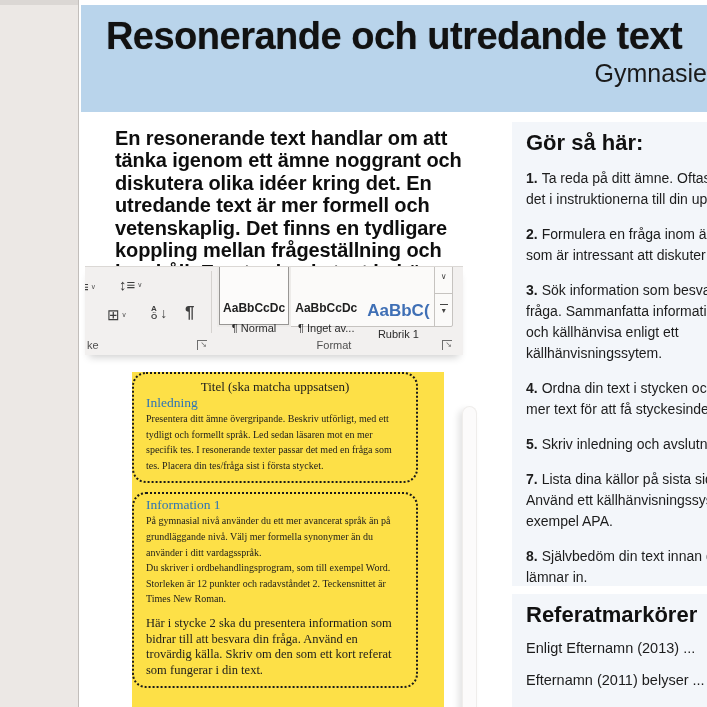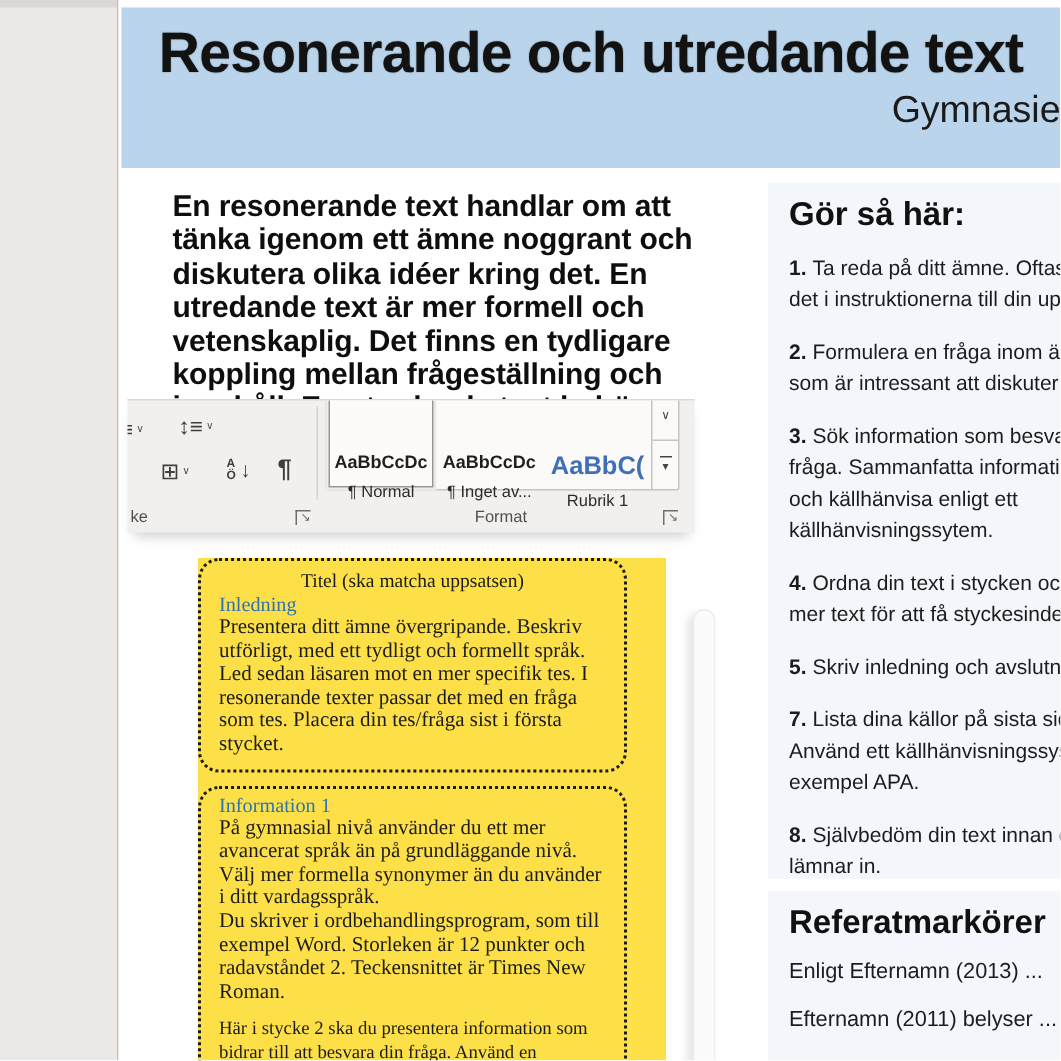--- a/index.html
+++ b/index.html
@@ -50,21 +50,21 @@
   .lab-format{left:132px;width:234px;text-align:center;}
   .launcher{position:absolute;bottom:5px;width:9px;height:9px;border-top:1px solid #6e6e6e;
             border-left:1px solid #6e6e6e;font-size:8px;line-height:8px;color:#6e6e6e;text-align:right;}
   .l1{left:112px;} .l2{left:357px;}
   
   .docshot{position:absolute;left:53px;top:372px;width:312px;height:335px;background:#fde047;}
   .docbox{width:258px;border:2px dotted #1a1a1a;border-radius:14px;padding:3px 12px 8px 12px;
           font-family:"Liberation Serif",serif;color:#1c1c1c;margin-bottom:9px;}
   .doc-title{text-align:center;font-size:13px;margin-top:2px;}
   .doc-h{color:#2E74B5;font-size:13.5px;margin-top:0px;}
-  .doc-b{font-size:14px;line-height:15.6px;white-space:pre-line;}
+  .doc-b{font-size:10px;line-height:15.6px;white-space:pre-line;}
   .doc-b2{font-size:12.5px;line-height:15.6px;margin-top:9px;}
   
   .thumb{position:absolute;left:383px;top:406px;width:15px;height:310px;background:#FCFBFB;
          border-radius:8px 8px 0 0;box-shadow:-4px 3px 6px rgba(0,0,0,.10), inset 0 0 0 1px #EFEDEB;}
   
   .panel{position:absolute;left:433px;width:300px;background:#F3F6FA;padding:2px 0 0 14px;
          box-sizing:border-box;}
   .p1{top:122px;height:464px;}
   .p2{top:594px;height:120px;}
   .p-head{font-size:22px;font-weight:700;color:#111;margin:6px 0 12px 0;white-space:nowrap;}

